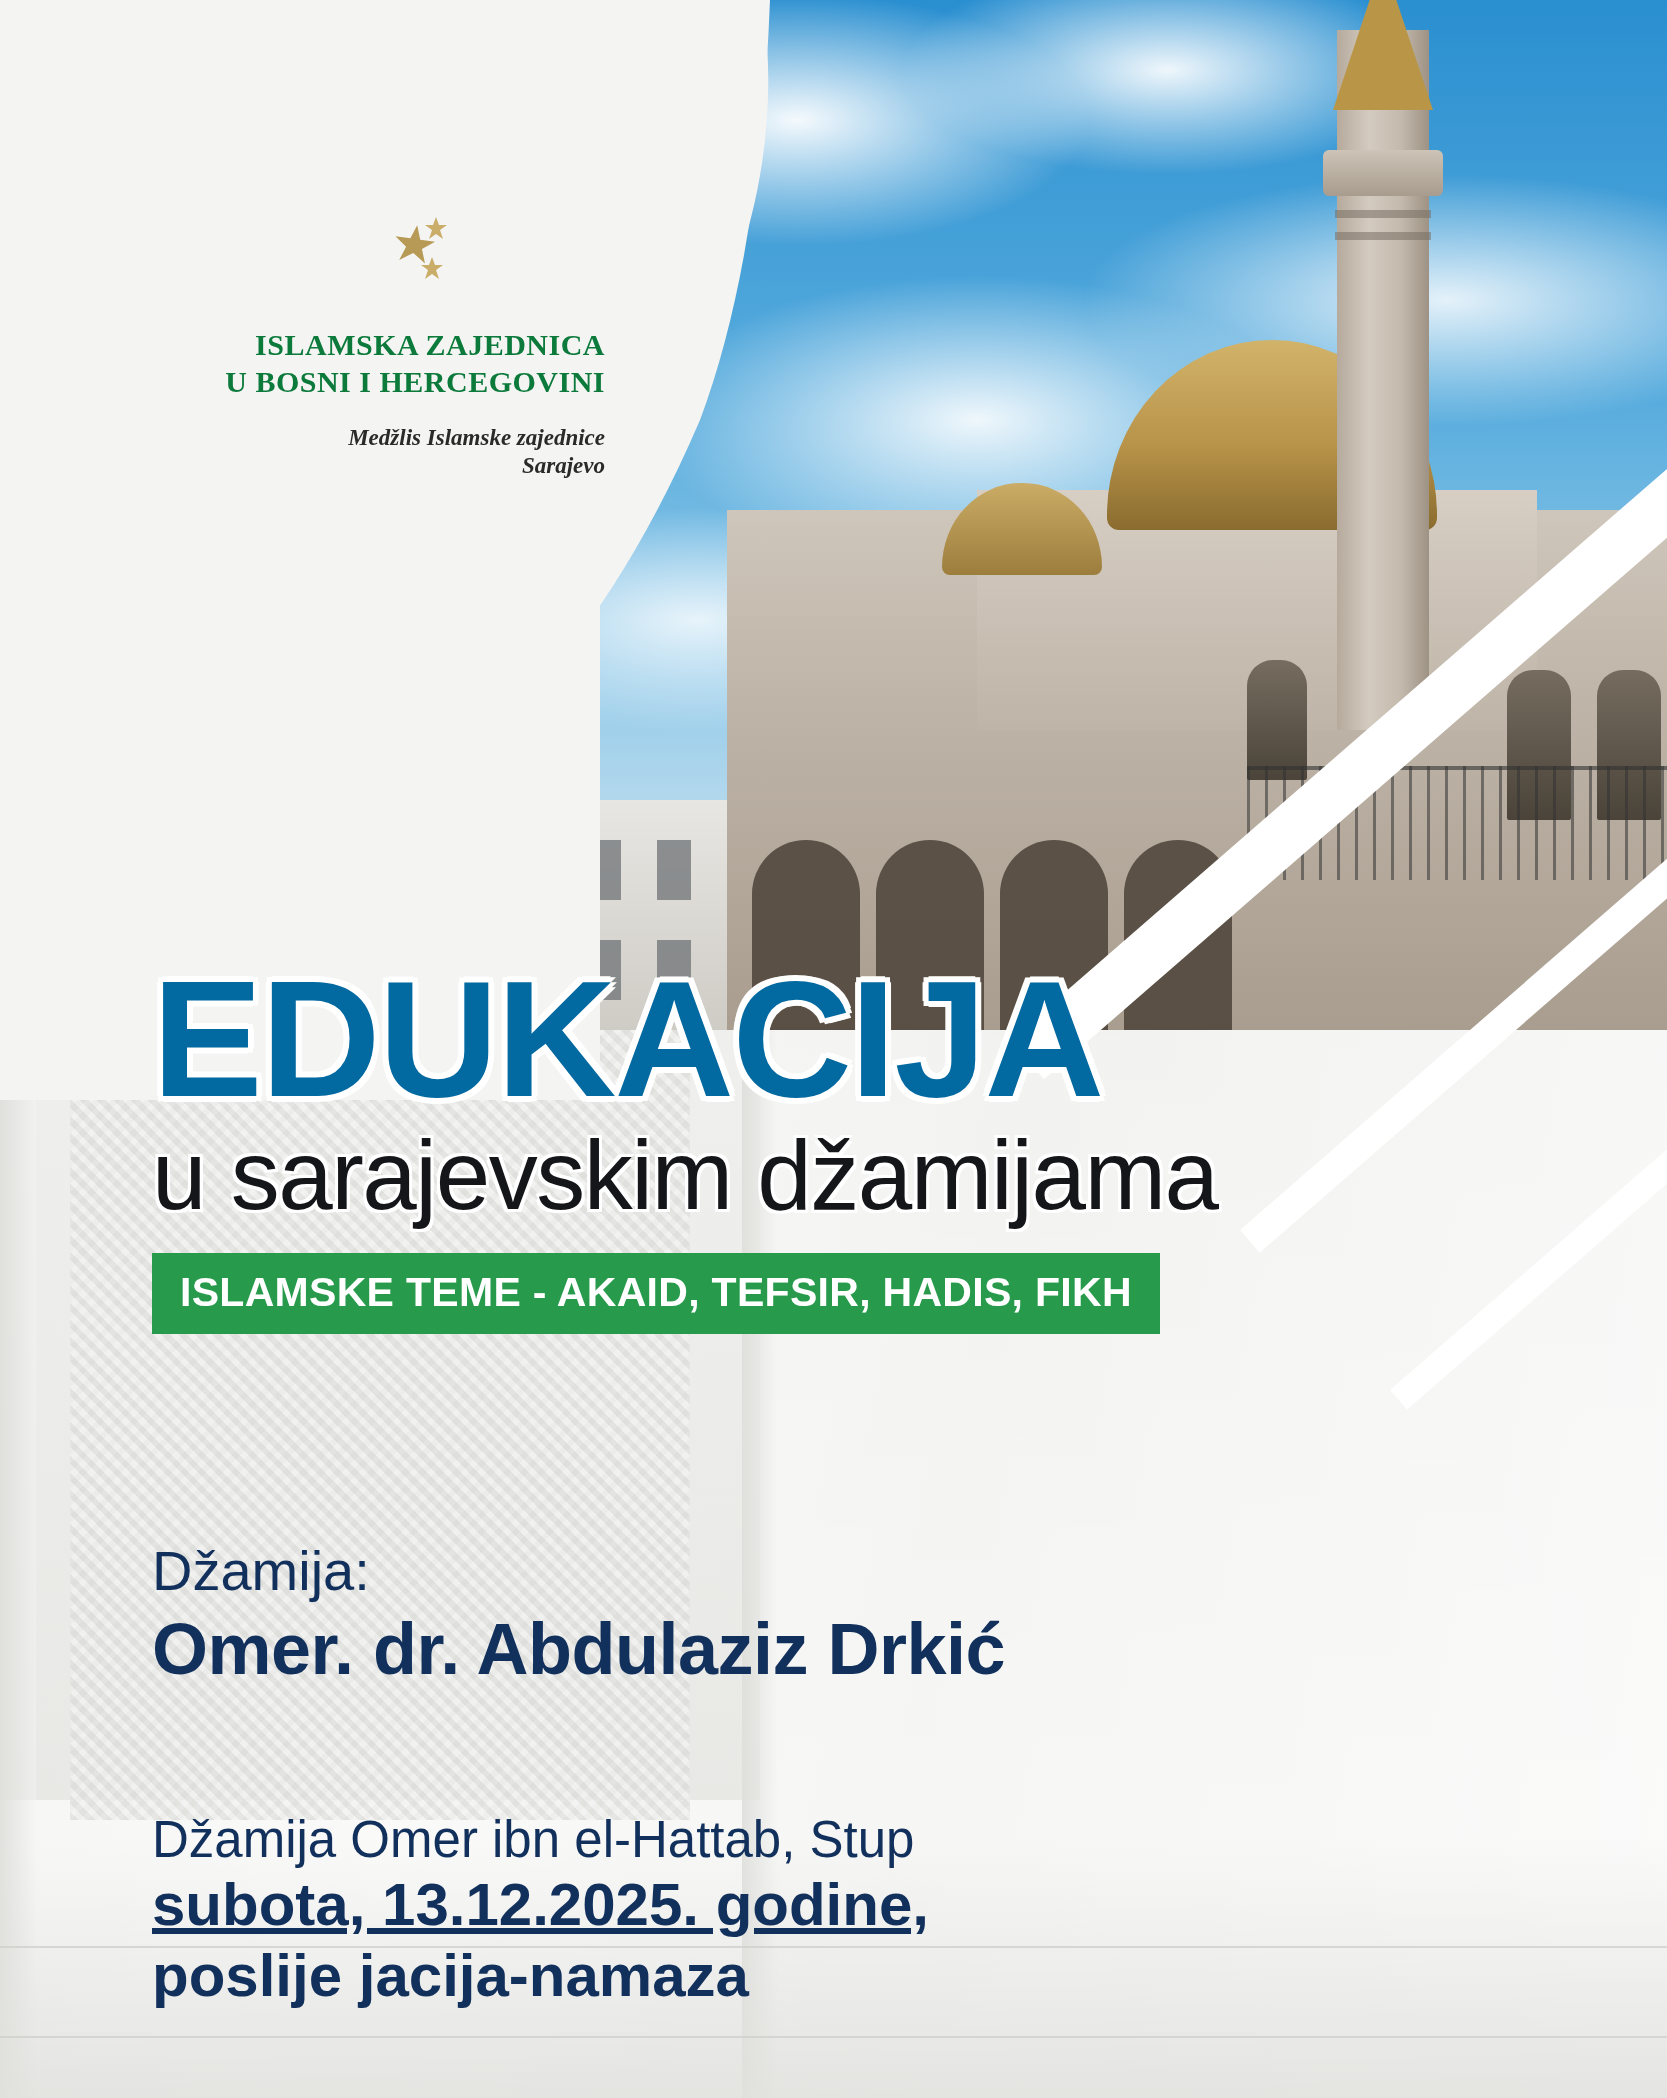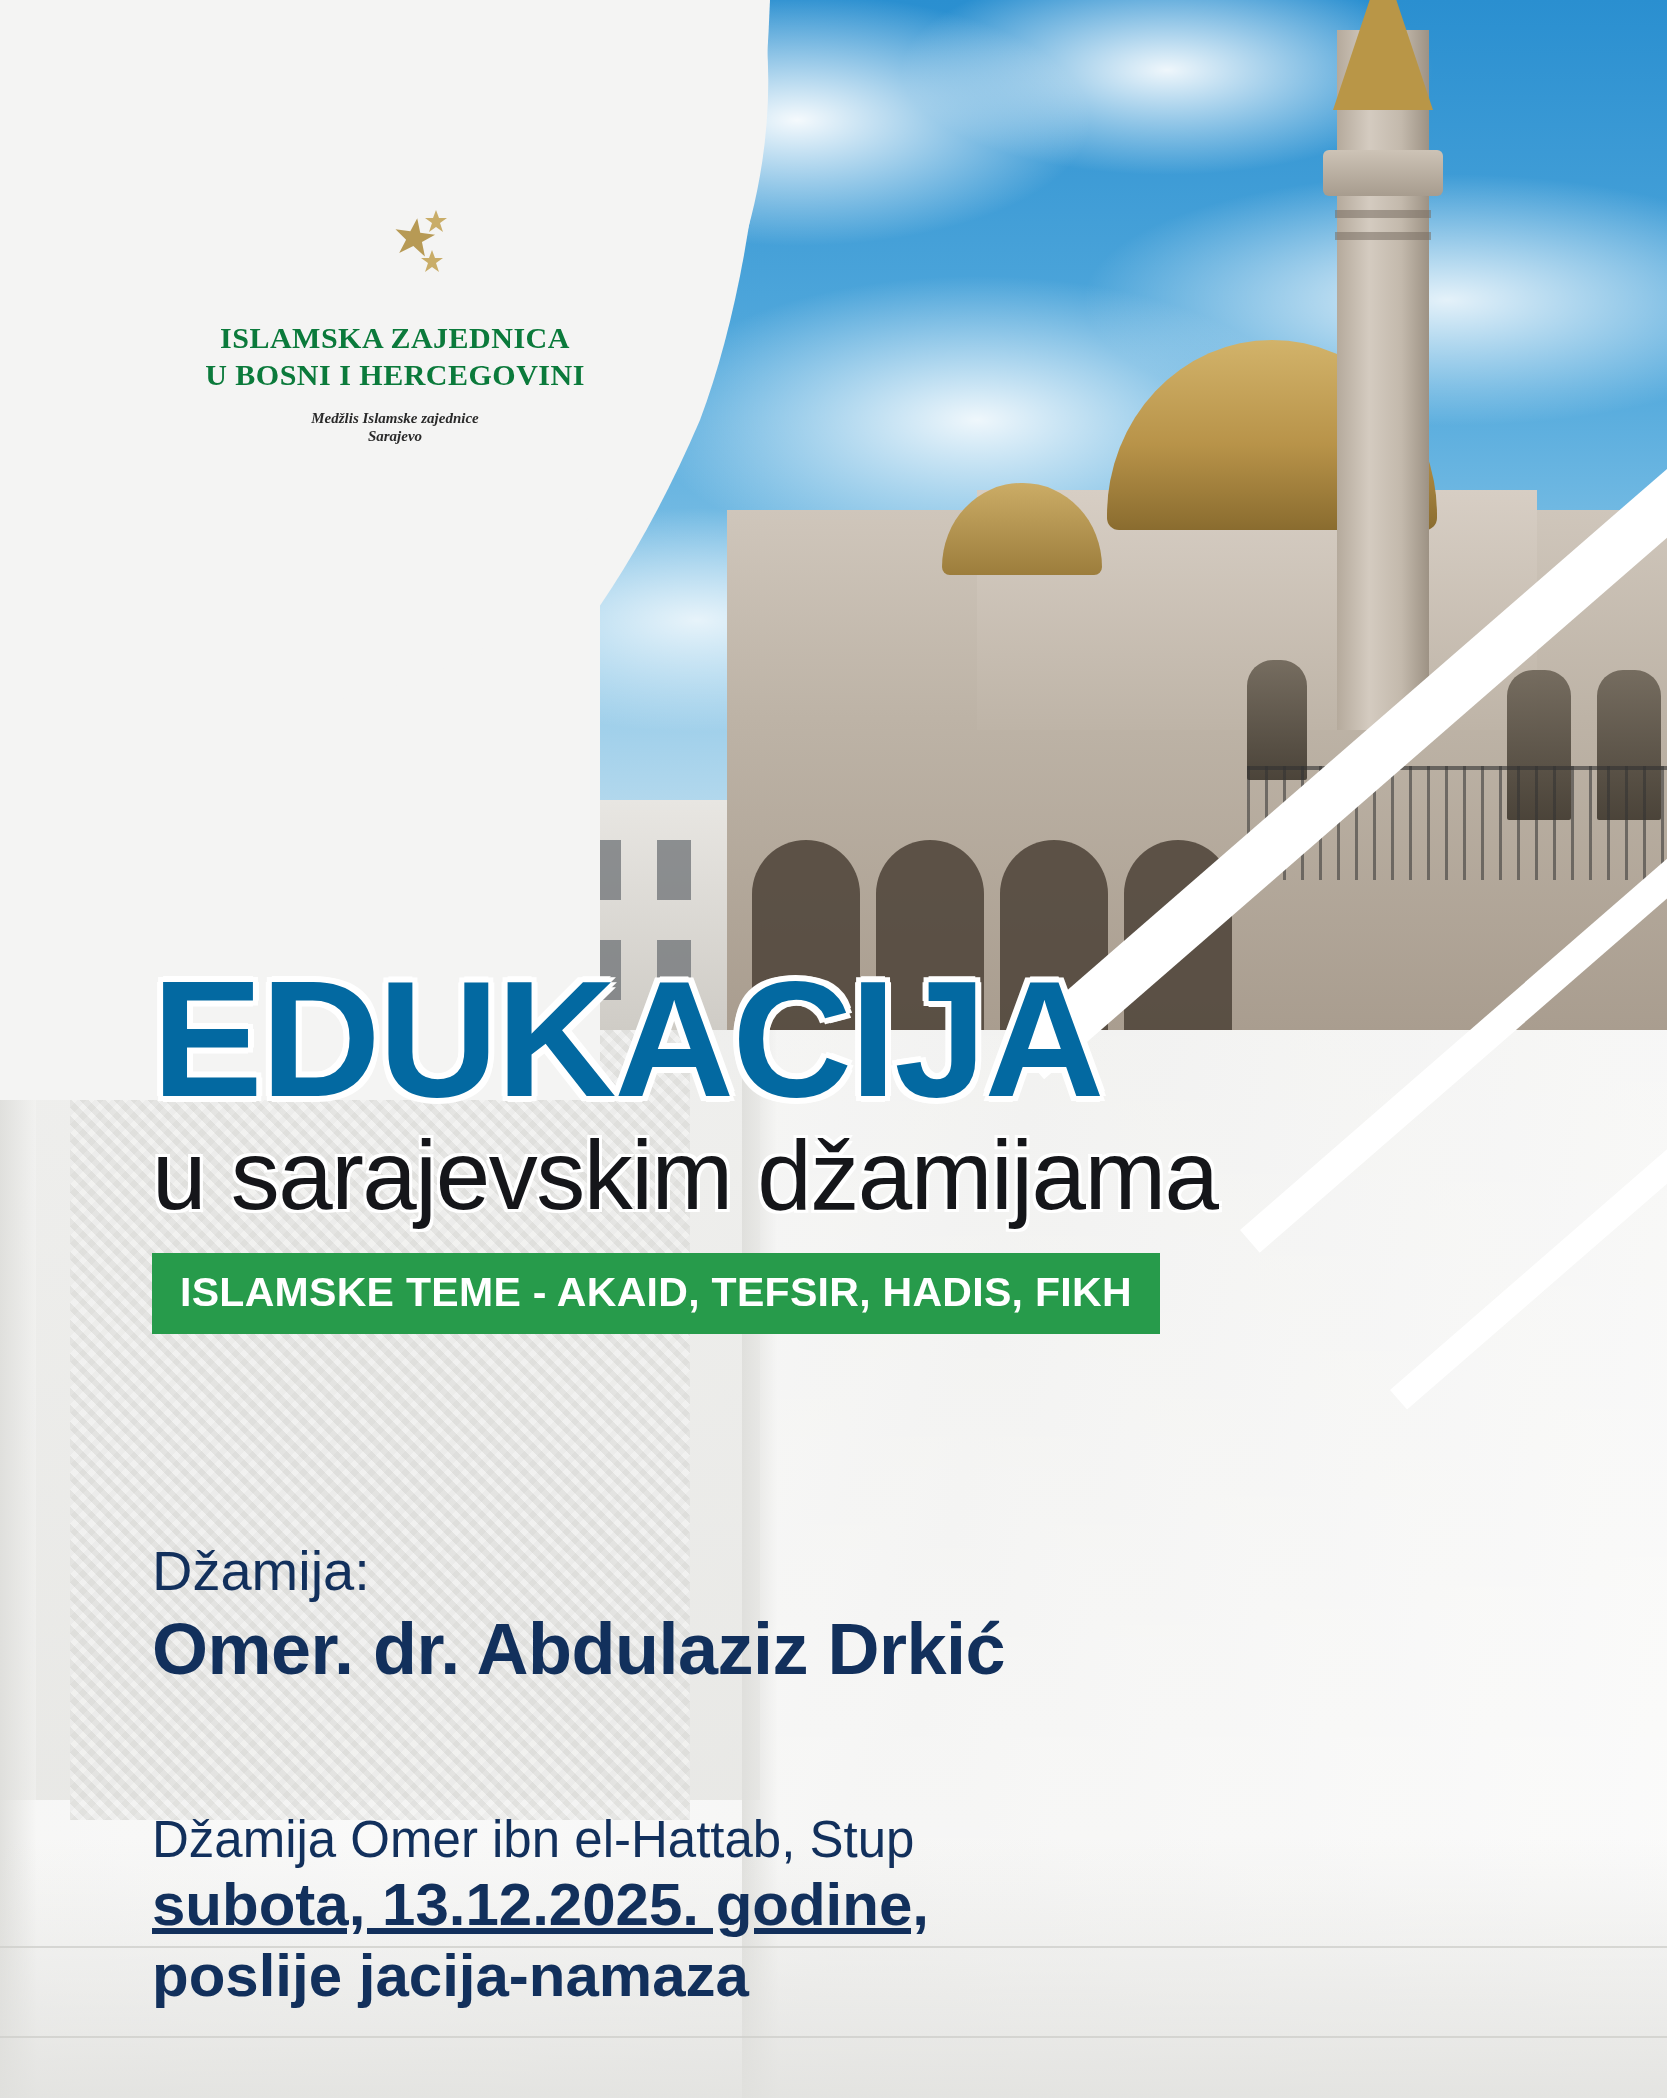--- a/index.html
+++ b/index.html
@@ -239,46 +239,46 @@
     top: 0;
     width: 1667px;
     height: 1100px;
     pointer-events: none;
   }
 
   
   .logo-block {
     position: absolute;
     left: 185px;
-    top: 188px;
+    top: 195px;
     width: 420px;
-    text-align: center;
+    text-align: right;
   }
   .logo-mark {
     width: 150px;
     height: 110px;
     margin: 0 auto 22px auto;
     position: relative;
   }
   .logo-title {
     color: #0b7a3b;
     font-family: "Liberation Serif", serif;
     font-weight: bold;
     font-size: 30px;
     letter-spacing: 0.5px;
     line-height: 1.22;
   }
   .logo-sub {
     color: #2a2a2a;
     font-family: "Liberation Serif", serif;
     font-style: italic;
     font-weight: bold;
-    font-size: 15px;
+    font-size: 23px;
     line-height: 1.22;
-    margin-top: 16px;
+    margin-top: 24px;
   }
 
   
   .headline {
     position: absolute;
     left: 152px;
     top: 960px;
     width: 1400px;
   }
   .h-main {

